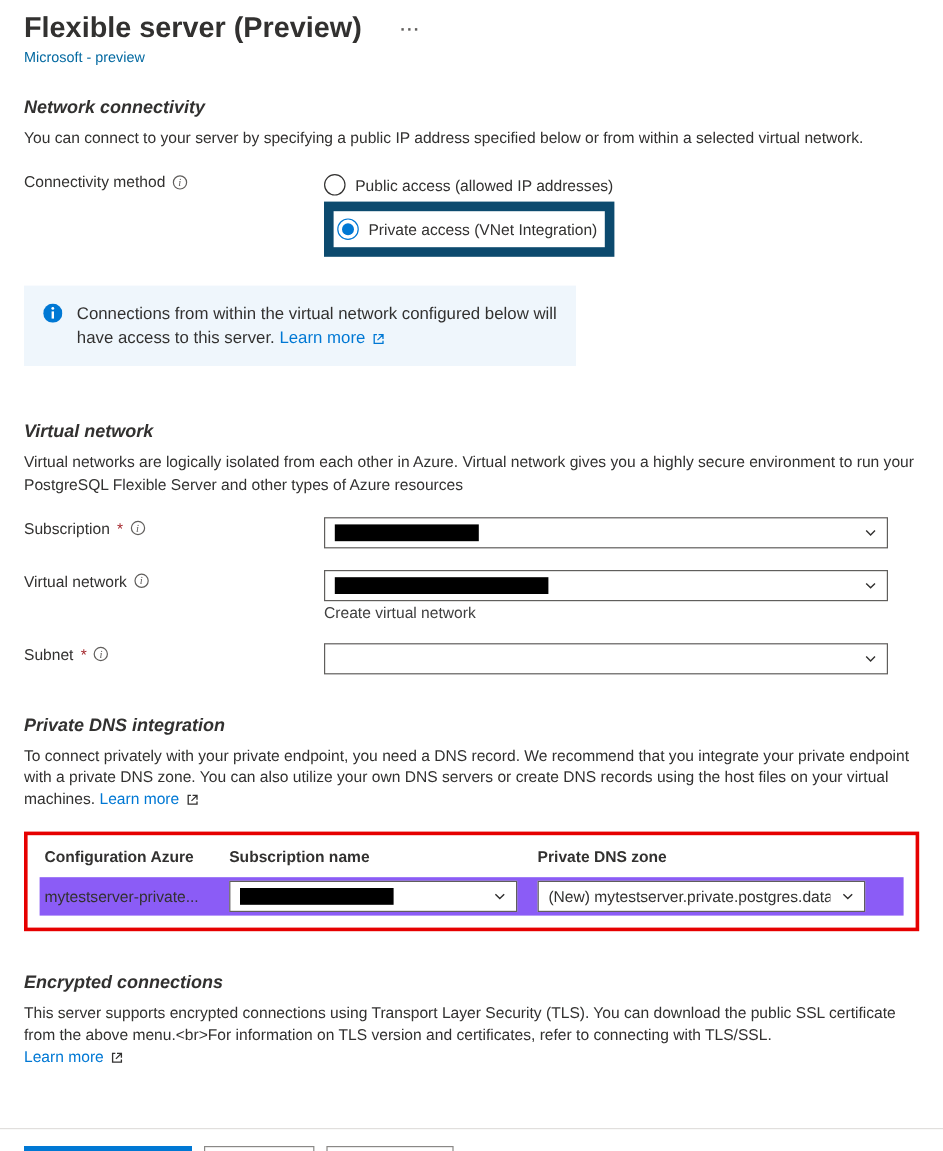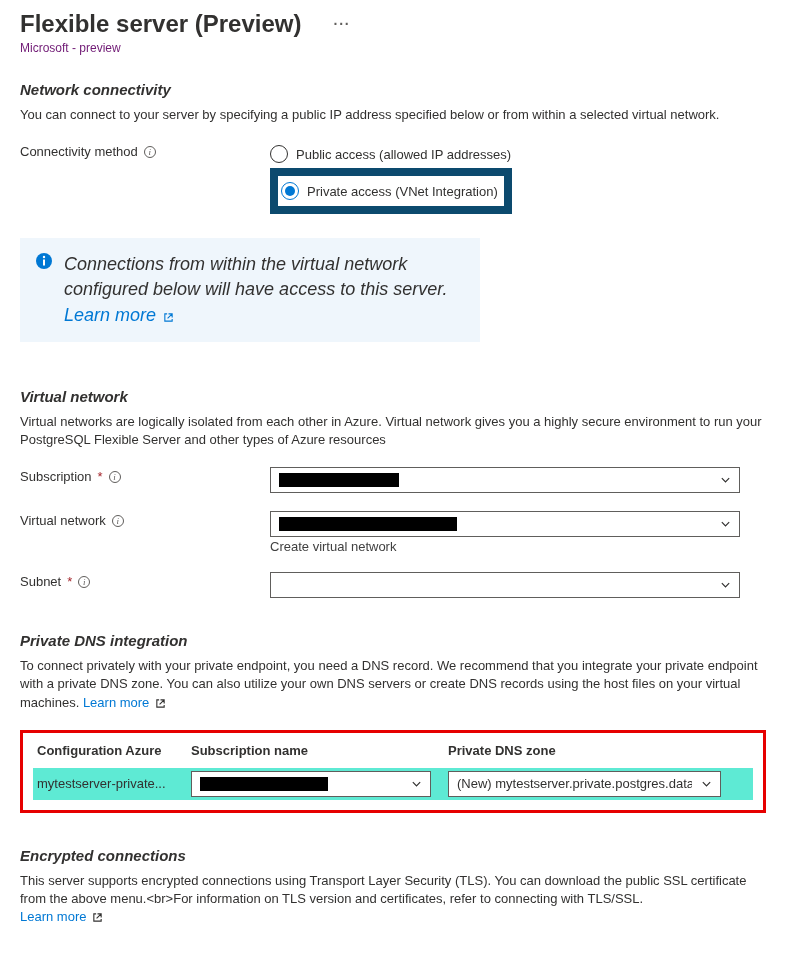--- a/index.html
+++ b/index.html
@@ -7,58 +7,58 @@
       font-family: "Segoe UI", -apple-system, sans-serif;
       font-size: 13px;
       color: #323130;
       background: #fff;
       width: 786px;
       padding: 0;
     }
     .page { padding: 10px 20px 0 20px; }
     .page-title { font-size: 24px; font-weight: 600; display: flex; align-items: center; gap: 32px; }
     .more-dots { font-size: 14px; color: #605e5c; letter-spacing: 1px; cursor: pointer; }
-    .subtitle { font-size: 12px; color: #701a75; margin-top: 3px; margin-bottom: 26px; }
+    .subtitle { font-size: 12px; color: #0369a1; margin-top: 3px; margin-bottom: 26px; }
 
     h3.section { font-size: 15px; font-weight: 600; margin-bottom: 8px; font-style: italic; }
     .desc { font-size: 13px; color: #323130; line-height: 1.4; margin-bottom: 18px; }
     .link { color: #0078d4; text-decoration: none; cursor: pointer; }
     .link svg { vertical-align: -2px; margin-left: 2px; }
 
     .form-row { display: flex; margin-bottom: 18px; align-items: flex-start; }
     .form-label { width: 250px; min-width: 250px; font-size: 13px; display: flex; align-items: center; gap: 6px; padding-top: 2px; }
     .form-label .req { color: #a4262c; }
     .info-icon { width: 12px; height: 12px; border: 1px solid #605e5c; border-radius: 50%; display: inline-flex; align-items: center; justify-content: center; font-size: 9px; color: #605e5c; cursor: pointer; font-style: italic; font-family: Georgia, serif; }
     .form-control { flex: 1; }
 
     .radio-opt { display: flex; align-items: center; gap: 8px; padding: 3px 0; cursor: pointer; }
     .radio { width: 18px; height: 18px; border: 1px solid #323130; border-radius: 50%; display: inline-flex; align-items: center; justify-content: center; }
     .radio.checked { border-color: #0078d4; }
     .radio.checked::after { content: ""; width: 10px; height: 10px; background: #0078d4; border-radius: 50%; }
     .highlight-box { border: 8px solid #0c4a6e; display: inline-block; padding: 3px 6px 3px 3px; margin-top: 2px; }
 
     .info-banner { background: #eff6fc; padding: 14px 16px; display: flex; gap: 12px; margin: 24px 0 46px 0; max-width: 460px; }
     .info-banner svg { flex-shrink: 0; margin-top: 1px; }
-    .info-banner .text { font-size: 18px; line-height: 1.4; font-style: italic; }
+    .info-banner .text { font-size: 14px; line-height: 1.4; }
     .select {
       width: 470px; height: 26px; border: 1px solid #605e5c;
       display: flex; align-items: center; padding: 0 28px 0 8px;
       cursor: pointer; position: relative; background: #fff;
     }
     .select.narrow { width: 240px; }
     .select.mid { width: 273px; }
     .select .chev { position: absolute; right: 8px; top: 50%; transform: translateY(-50%); }
     .redact { background: #000; height: 14px; display: inline-block; }
     .sublink { font-size: 13px; color: #404040; cursor: pointer; margin-top: 2px; display: inline-block; }
 
     .section-block { margin-bottom: 34px; }
 
     .dns-table-wrap { border: 3px solid #e60000; padding: 6px 10px 10px 10px; margin-top: 10px; }
     .dns-head { display: flex; font-weight: 600; font-size: 13px; padding: 4px 0 10px 0; }
-    .dns-row { display: flex; align-items: center; gap: 0; background: #5eead4; padding: 3px 4px 3px 0; }
+    .dns-row { display: flex; align-items: center; gap: 0; background: #8b5cf6; padding: 3px 4px 3px 0; }
     .col-cfg { width: 158px; padding-left: 4px; }
     .col-sub { width: 257px; }
     .col-dns { flex: 1; }
 
     .bottom-bar {
       border-top: 1px solid #e1dfdd; padding: 14px 20px;
       display: flex; gap: 10px; margin-top: 50px;
     }
     .btn { height: 30px; padding: 0 14px; font-size: 13px; border: 1px solid #8a8886; background: #fff; cursor: pointer; display: inline-flex; align-items: center; }
     .btn.primary { background: #0078d4; border-color: #0078d4; color: #fff; font-weight: 600; padding: 0 20px; }

